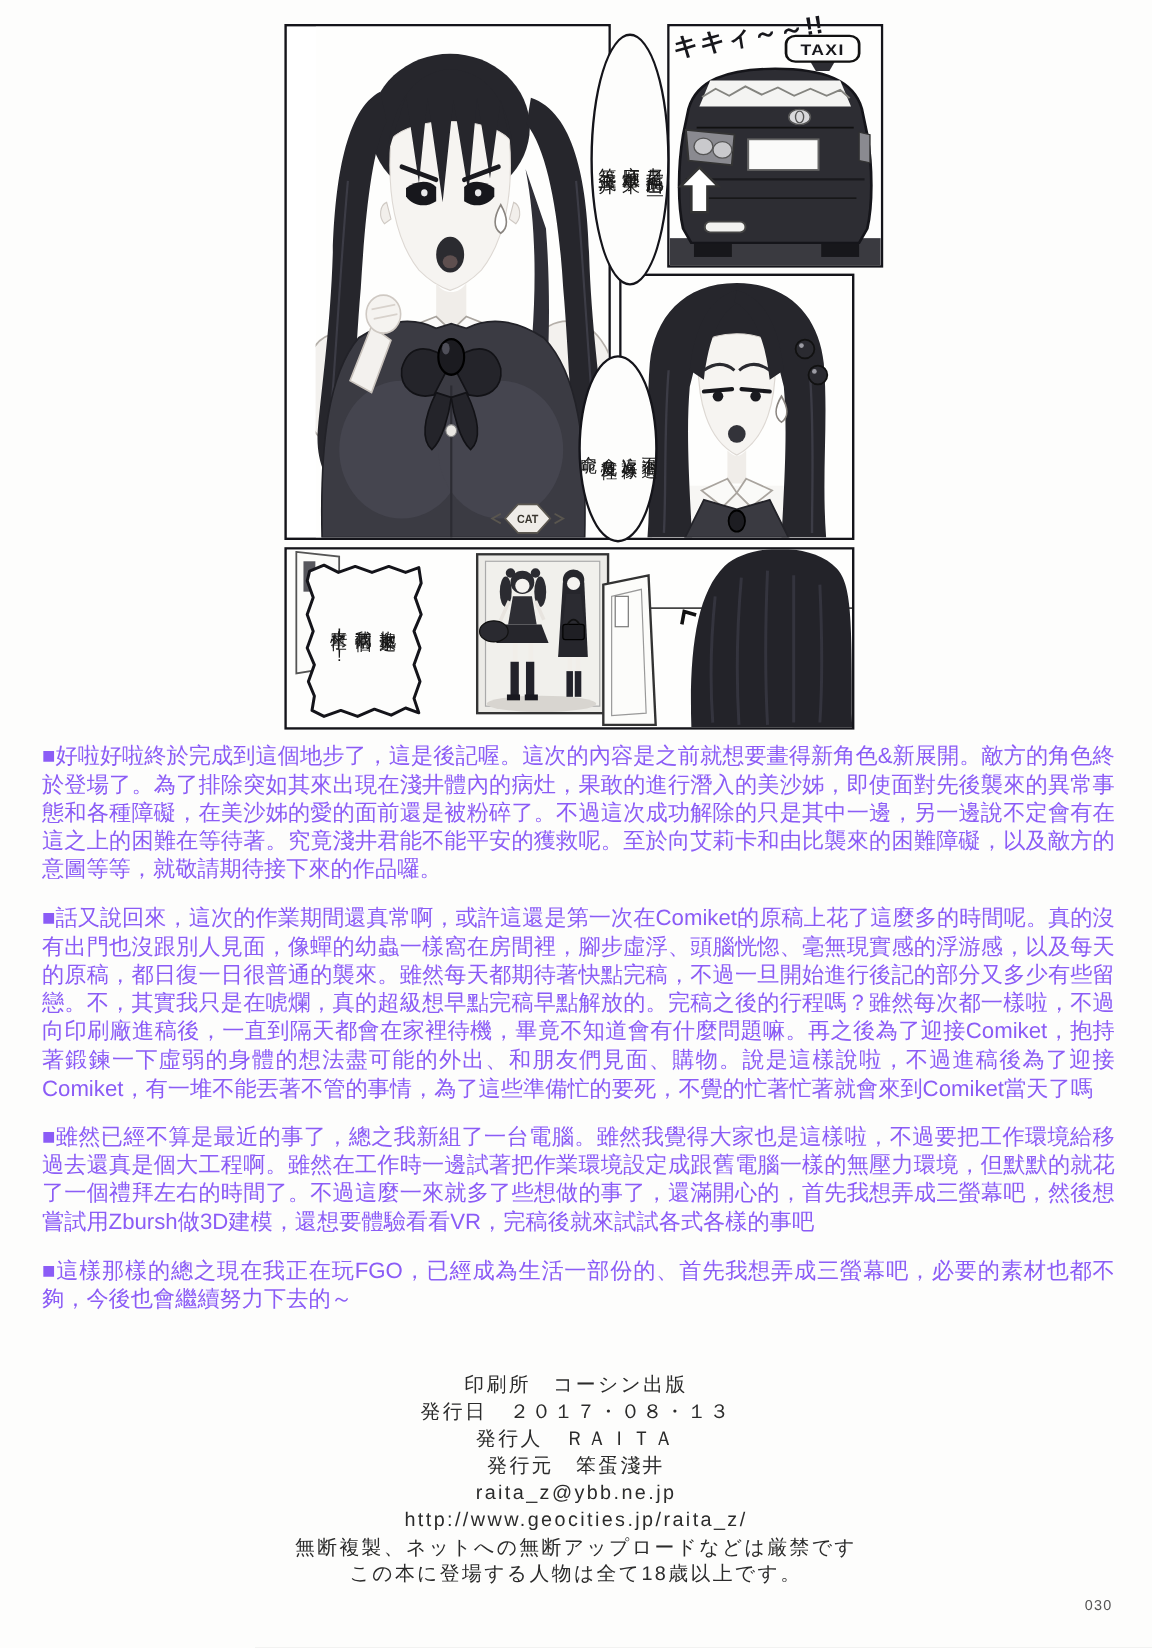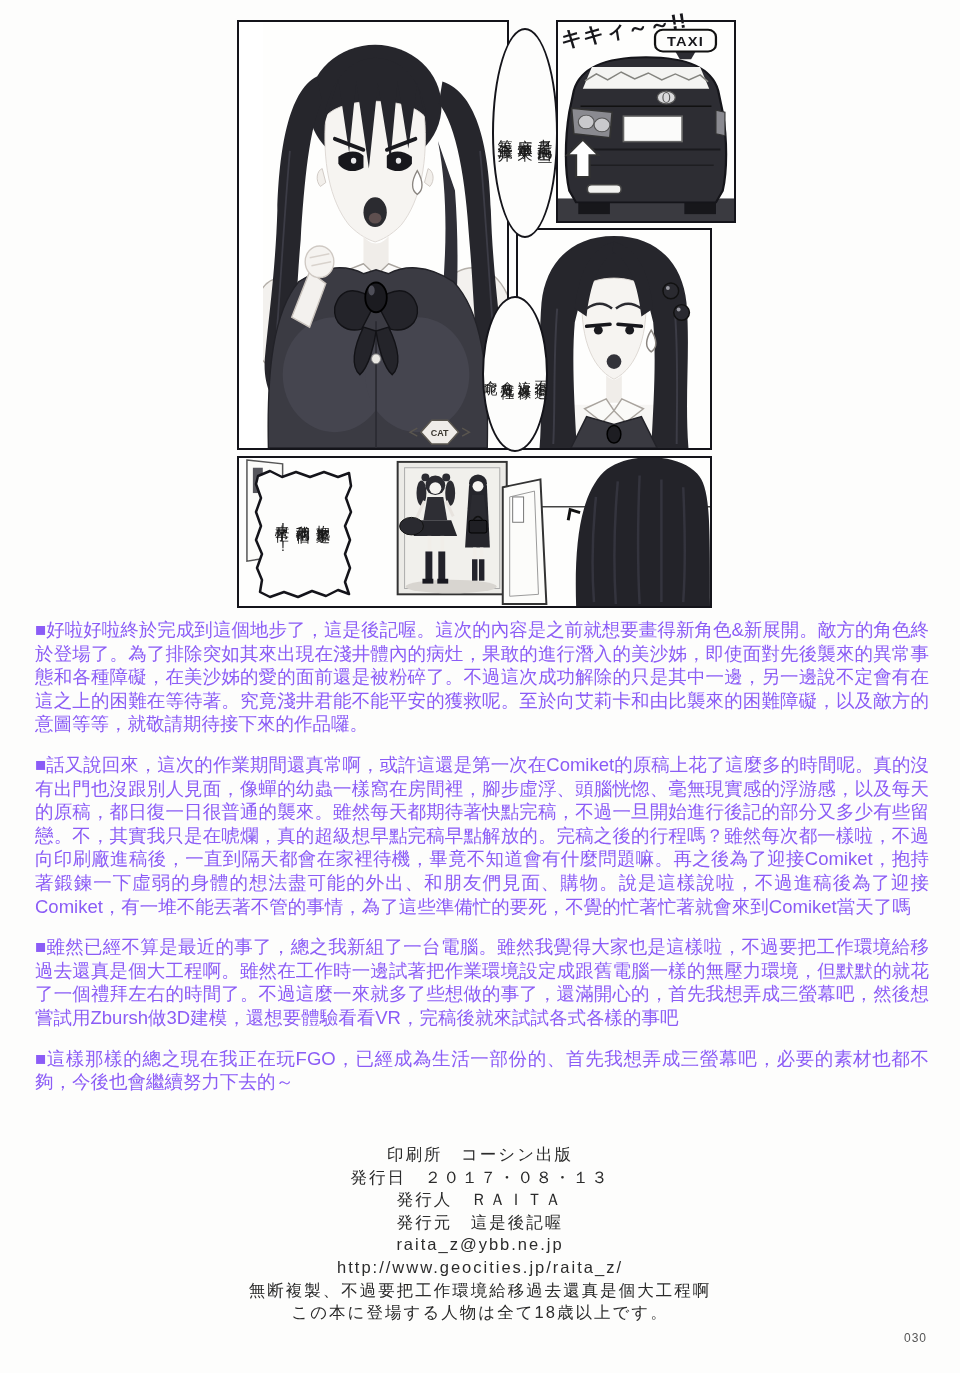--- a/index.html
+++ b/index.html
@@ -270,21 +270,21 @@
     <p>■好啦好啦終於完成到這個地步了，這是後記喔。這次的內容是之前就想要畫得新角色&amp;新展開。敵方的角色終於登場了。為了排除突如其來出現在淺井體內的病灶，果敢的進行潛入的美沙姊，即使面對先後襲來的異常事態和各種障礙，在美沙姊的愛的面前還是被粉碎了。不過這次成功解除的只是其中一邊，另一邊說不定會有在這之上的困難在等待著。究竟淺井君能不能平安的獲救呢。至於向艾莉卡和由比襲來的困難障礙，以及敵方的意圖等等，就敬請期待接下來的作品囉。</p>
     <p>■話又說回來，這次的作業期間還真常啊，或許這還是第一次在Comiket的原稿上花了這麼多的時間呢。真的沒有出門也沒跟別人見面，像蟬的幼蟲一樣窩在房間裡，腳步虛浮、頭腦恍惚、毫無現實感的浮游感，以及每天的原稿，都日復一日很普通的襲來。雖然每天都期待著快點完稿，不過一旦開始進行後記的部分又多少有些留戀。不，其實我只是在唬爛，真的超級想早點完稿早點解放的。完稿之後的行程嗎？雖然每次都一樣啦，不過向印刷廠進稿後，一直到隔天都會在家裡待機，畢竟不知道會有什麼問題嘛。再之後為了迎接Comiket，抱持著鍛鍊一下虛弱的身體的想法盡可能的外出、和朋友們見面、購物。說是這樣說啦，不過進稿後為了迎接Comiket，有一堆不能丟著不管的事情，為了這些準備忙的要死，不覺的忙著忙著就會來到Comiket當天了嗎</p>
     <p>■雖然已經不算是最近的事了，總之我新組了一台電腦。雖然我覺得大家也是這樣啦，不過要把工作環境給移過去還真是個大工程啊。雖然在工作時一邊試著把作業環境設定成跟舊電腦一樣的無壓力環境，但默默的就花了一個禮拜左右的時間了。不過這麼一來就多了些想做的事了，還滿開心的，首先我想弄成三螢幕吧，然後想嘗試用Zbursh做3D建模，還想要體驗看看VR，完稿後就來試試各式各樣的事吧</p>
     <p>■這樣那樣的總之現在我正在玩FGO，已經成為生活一部份的、首先我想弄成三螢幕吧，必要的素材也都不夠，今後也會繼續努力下去的～</p>
   </div>
 
   <div class="colophon">
     <div>印刷所　コーシン出版</div>
     <div>発行日　２０１７・０８・１３</div>
     <div>発行人　ＲＡＩＴＡ</div>
-    <div>発行元　這是後記喔</div>
+    <div>発行元　笨蛋淺井</div>
     <div>raita_z@ybb.ne.jp</div>
     <div>http://www.geocities.jp/raita_z/</div>
-    <div>無断複製、不過要把工作環境給移過去還真是個大工程啊</div>
+    <div>無断複製、ネットへの無断アップロードなどは厳禁です</div>
     <div>この本に登場する人物は全て18歳以上です。</div>
   </div>
 
   <div class="page-number">030</div>
 </div>
 
 </body></html>

